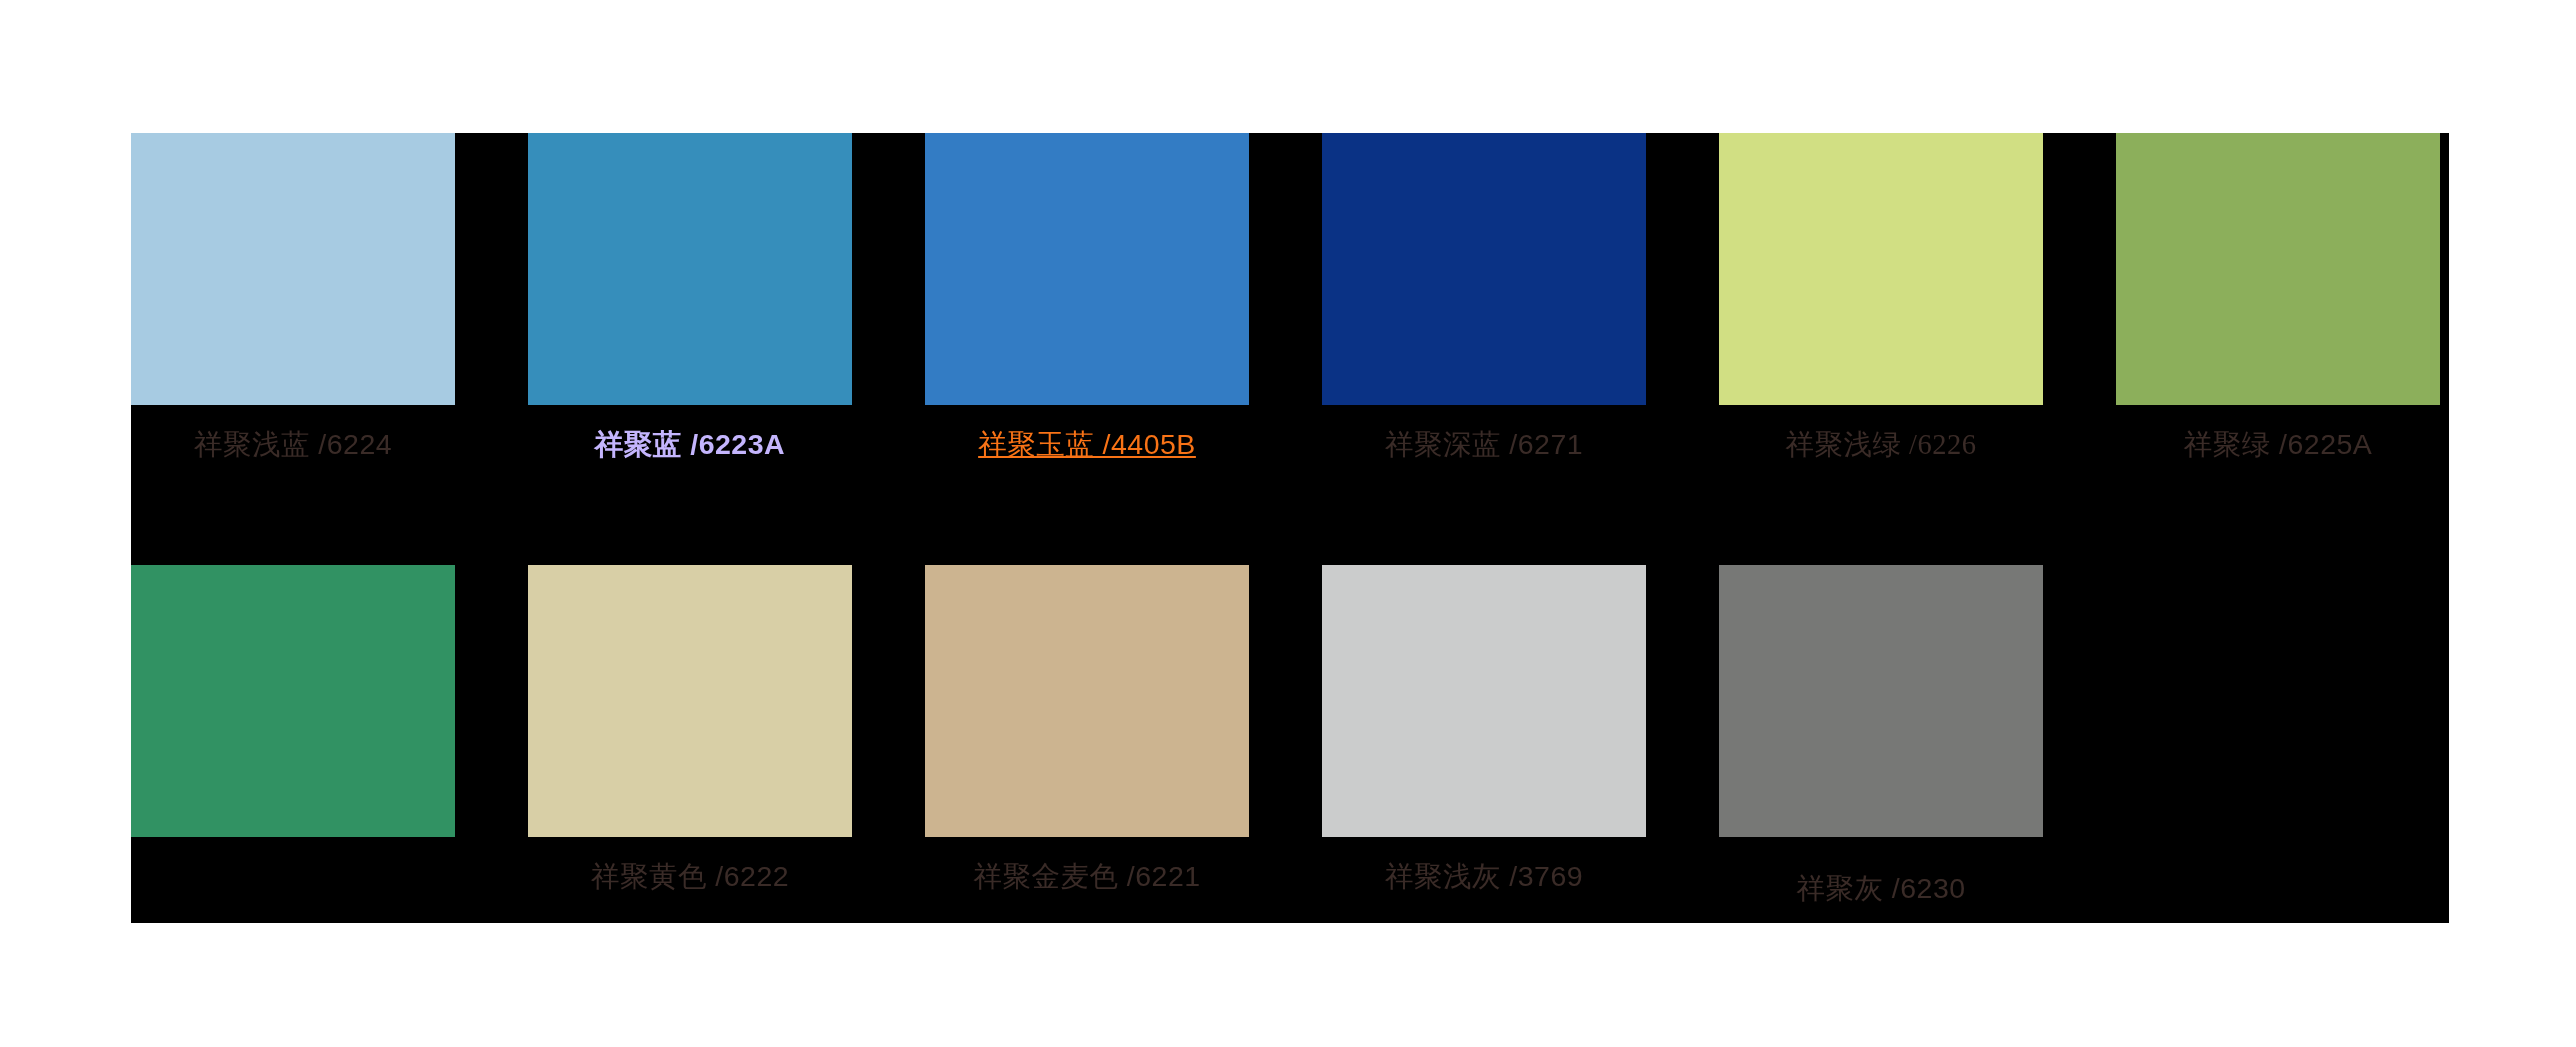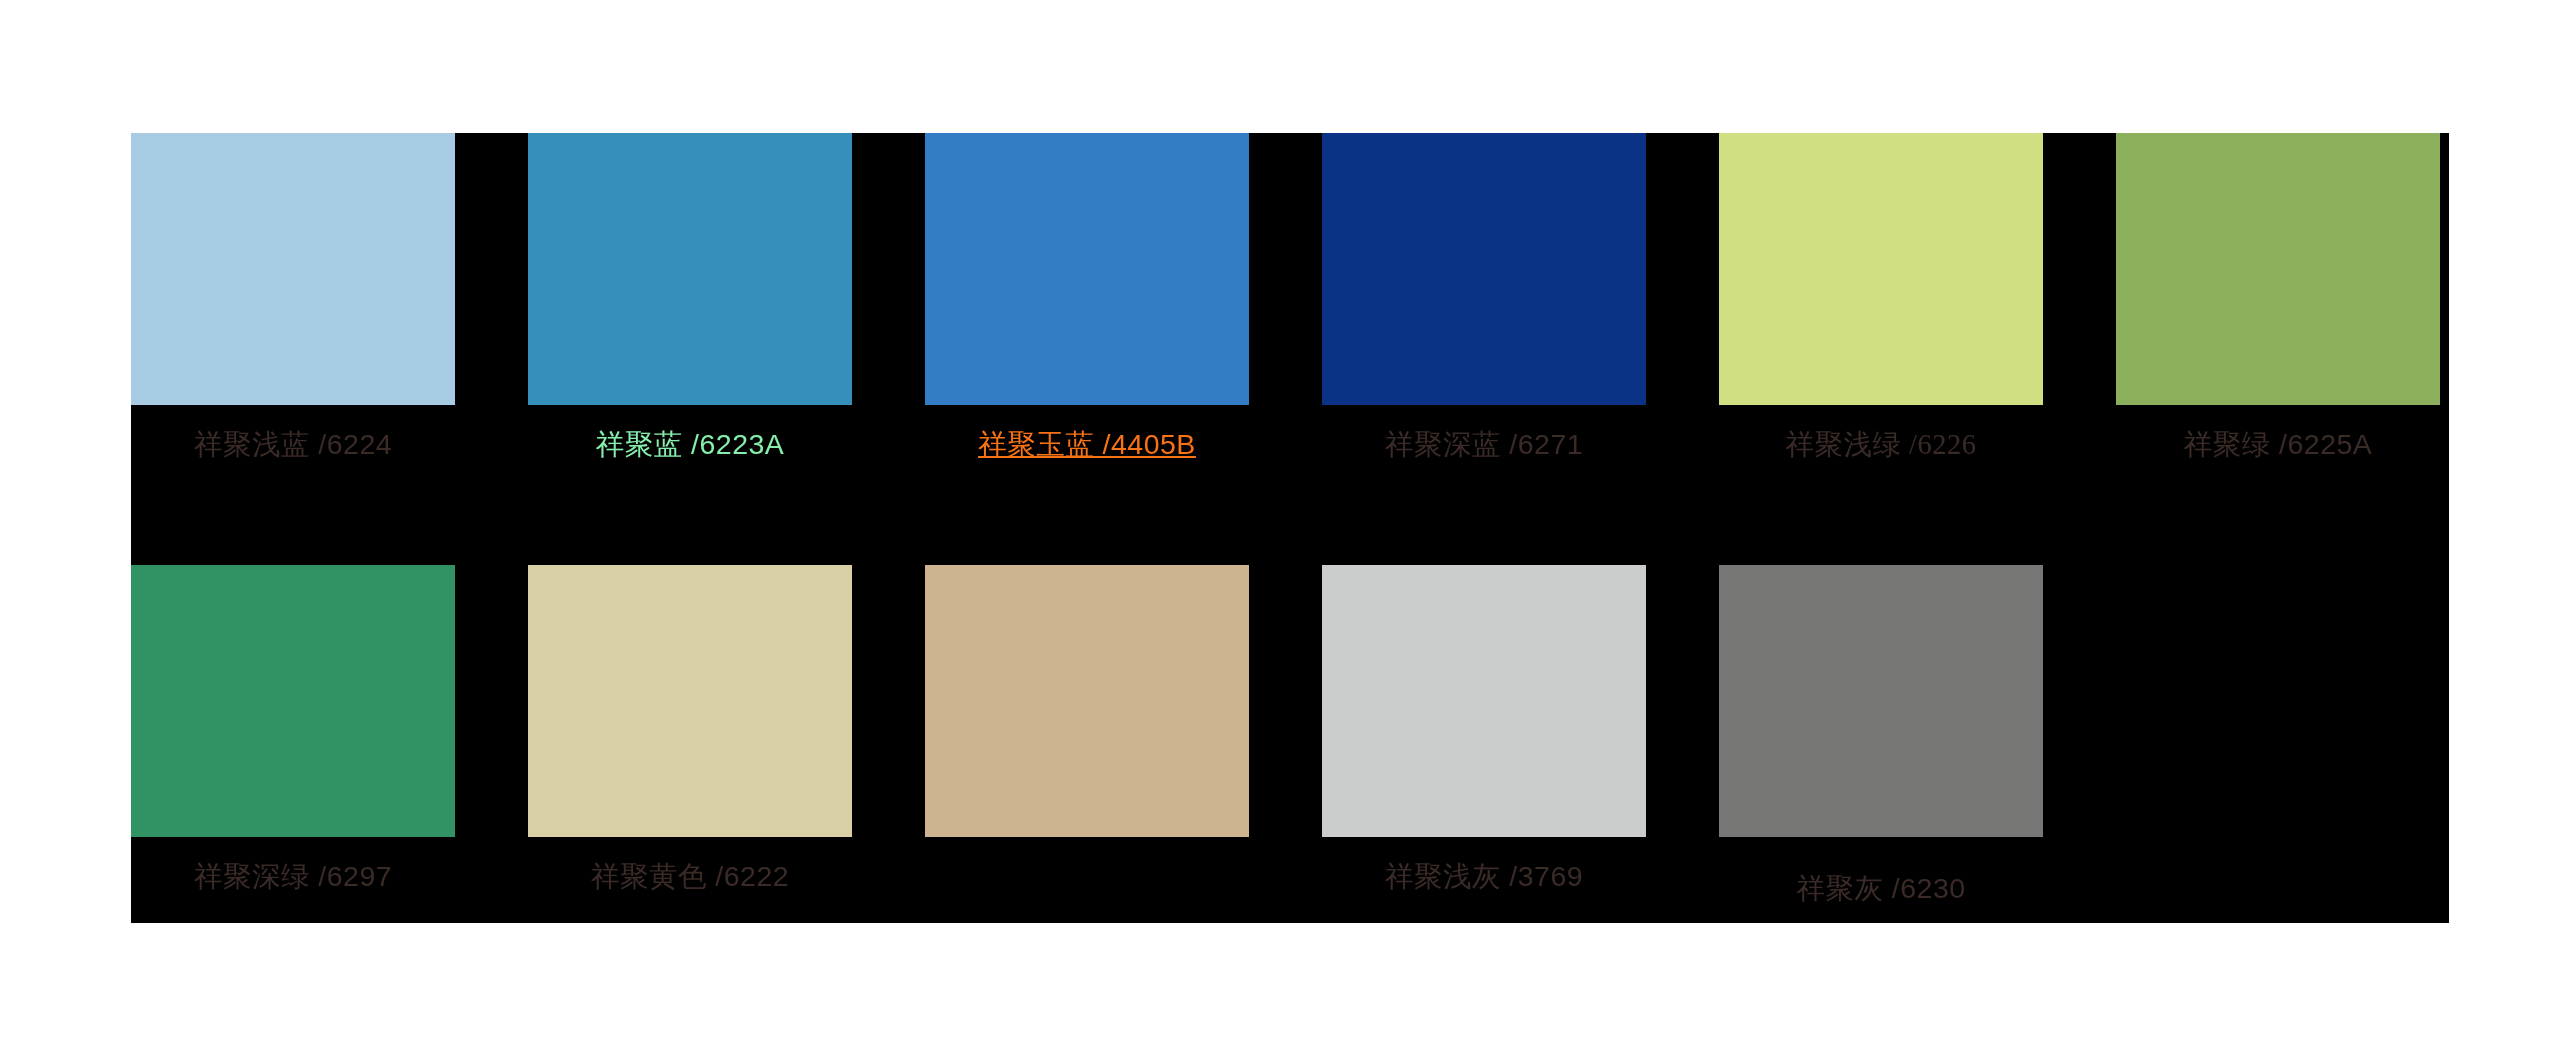--- a/index.html
+++ b/index.html
@@ -84,21 +84,21 @@
 <div id="stage">
   <div id="palette-board" style="background: rgb(0, 0, 0);">
 
     <div class="swatch-row" id="swatch-row-1">
       <div class="swatch-cell">
         <div class="swatch-chip" style="background: rgb(167, 203, 226);"></div>
         <div class="swatch-label" style="color: rgb(58, 43, 39);">祥聚浅蓝 /6224</div>
       </div>
       <div class="swatch-cell">
         <div class="swatch-chip" style="background: rgb(54, 142, 187);"></div>
-        <div class="swatch-label" style="color: #86efac;">祥聚蓝 /6223A</div>
+        <div class="swatch-label" style="color: #c4b5fd; font-weight: bold;">祥聚蓝 /6223A</div>
       </div>
       <div class="swatch-cell">
         <div class="swatch-chip" style="background: rgb(51, 124, 196);"></div>
         <div class="swatch-label" style="color: #f97316; text-decoration: underline;">祥聚玉蓝 /4405B</div>
       </div>
       <div class="swatch-cell">
         <div class="swatch-chip" style="background: rgb(10, 50, 133);"></div>
         <div class="swatch-label" style="color: rgb(58, 43, 39); text-align: center;">祥聚深蓝 /6271</div>
       </div>
       <div class="swatch-cell">
@@ -107,28 +107,28 @@
       </div>
       <div class="swatch-cell">
         <div class="swatch-chip" style="background: rgb(140, 175, 91);"></div>
         <div class="swatch-label" style="color: rgb(58, 43, 39);">祥聚绿 /6225A</div>
       </div>
     </div>
 
     <div class="swatch-row" id="swatch-row-2">
       <div class="swatch-cell">
         <div class="swatch-chip" style="background: rgb(49, 146, 99);"></div>
-        <div class="swatch-label" style="color: rgb(58, 43, 39);">祥聚深绿 /6297</div>
       </div>
       <div class="swatch-cell">
         <div class="swatch-chip" style="background: rgb(216, 207, 166);"></div>
         <div class="swatch-label" style="color: rgb(58, 43, 39);">祥聚黄色 /6222</div>
       </div>
       <div class="swatch-cell">
         <div class="swatch-chip" style="background: rgb(204, 180, 144);"></div>
+        <div class="swatch-label" style="color: rgb(58, 43, 39);">祥聚金麦色 /6221</div>
       </div>
       <div class="swatch-cell">
         <div class="swatch-chip" style="background: rgb(203, 204, 204);"></div>
         <div class="swatch-label" style="color: rgb(58, 43, 39);">祥聚浅灰 /3769</div>
       </div>
       <div class="swatch-cell">
         <div class="swatch-chip" style="background: rgb(119, 120, 118);"></div>
         <div class="swatch-label" style="color: rgb(58, 43, 39); margin-top: 12px;">祥聚灰 /6230</div>
       </div>
       <div class="swatch-cell is-empty">

